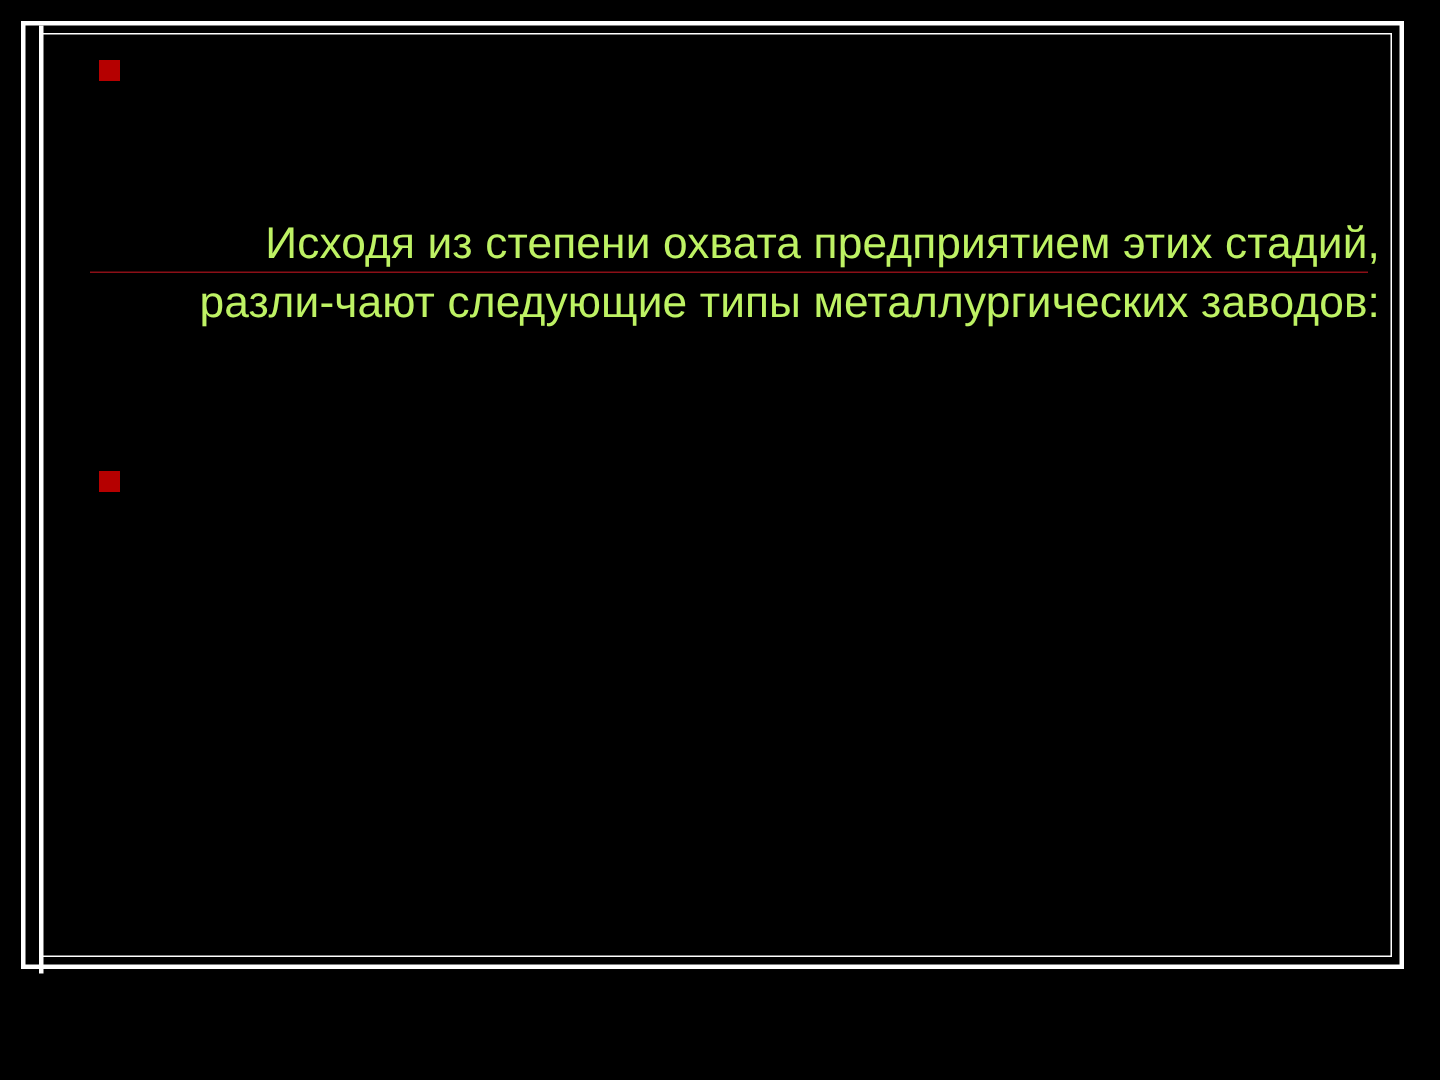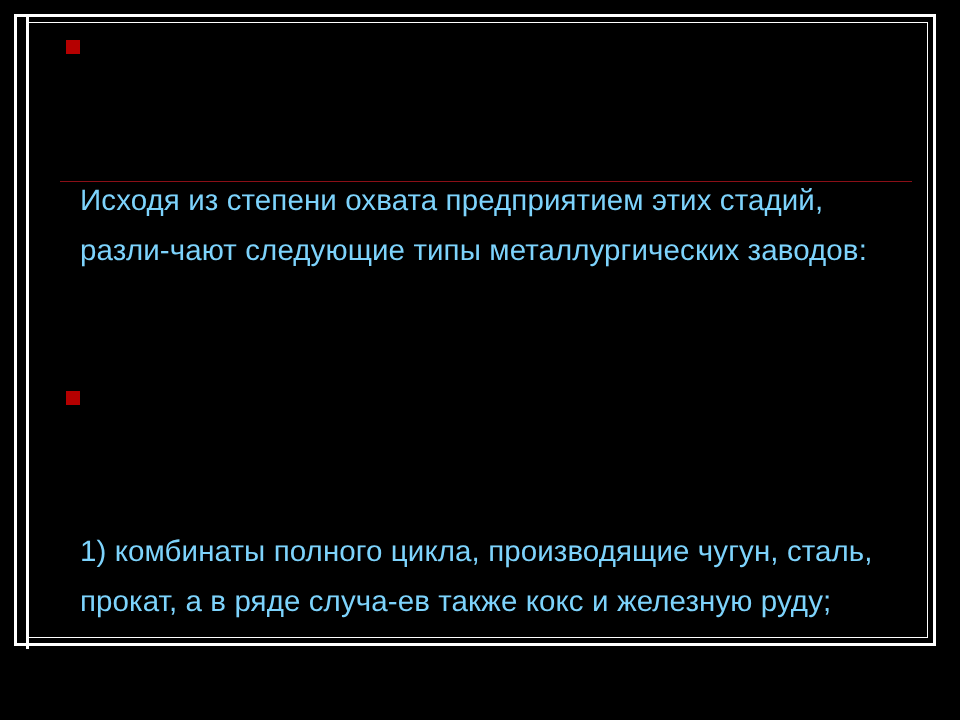--- a/index.html
+++ b/index.html
@@ -70,27 +70,28 @@
   ul.bullets {
     list-style: none;
     margin: 0;
     padding: 0;
   }
 
   li.bullet-item {
     position: relative;
     padding-left: 44px;
     margin: 0 0 1px 0;
-    color: #7dd3fc;
+    color: #bef264;
     font-size: 29.5px;
-    line-height: 50px;
+    line-height: 39px;
     font-weight: 400;
     letter-spacing: 0.1px;
     white-space: pre-wrap;
     text-rendering: geometricPrecision;
+    text-align: right;
   }
 
   li.bullet-item .marker {
     position: absolute;
     left: 30px;
     top: 14px;
     width: 14px;
     height: 14px;
     background: #b50000;
     display: block;
@@ -130,24 +131,20 @@
   <div id="frame-outer-left"></div>
 
   <div id="content">
     <ul class="bullets">
 
       <li class="bullet-item">
         <span class="marker"></span>
         <span class="text">Исходя из степени охвата предприятием этих стадий, разли-чают следующие типы металлургических заводов:</span>
       </li>
 
-      <li class="bullet-item">
-        <span class="marker"></span>
-        <span class="text">1) комбинаты полного цикла, производящие чугун, сталь, прокат, а в ряде случа-ев также кокс и железную руду;</span>
-      </li>
 
       <li class="bullet-item">
         <span class="marker"></span>
         
       </li>
 
     </ul>
   </div>
 
   <div id="red-rule"></div>

